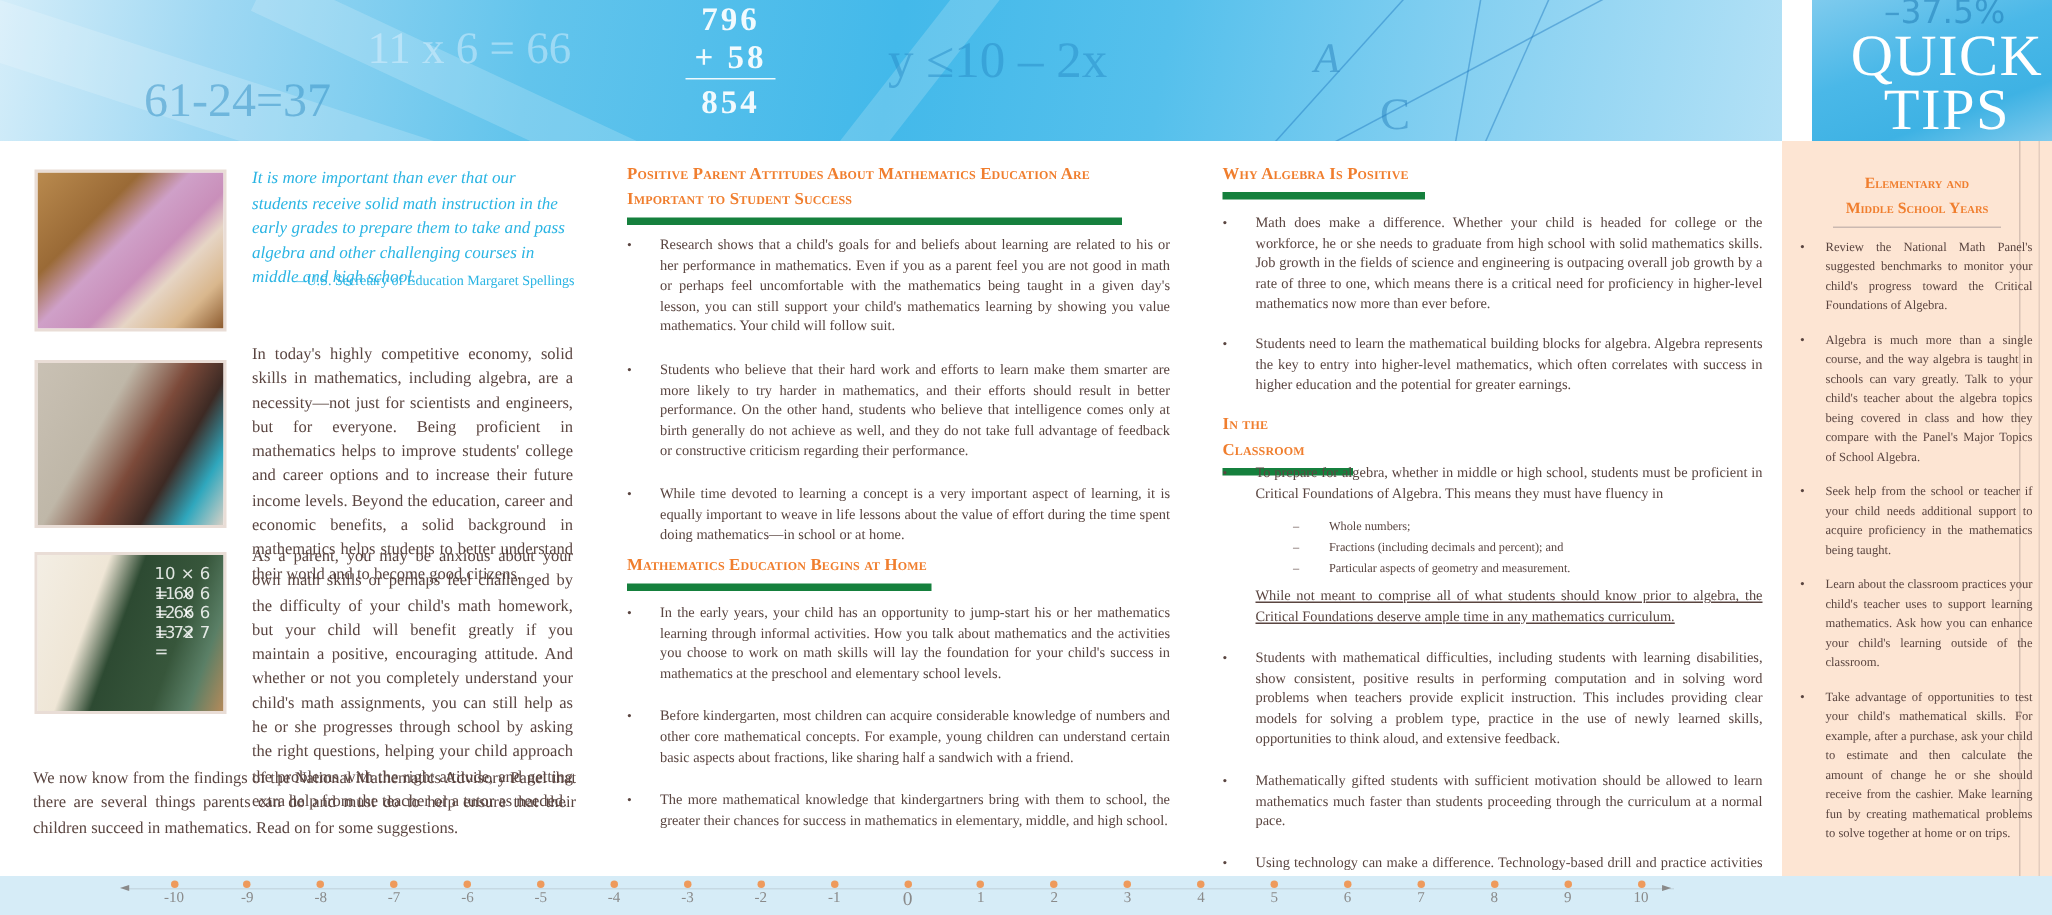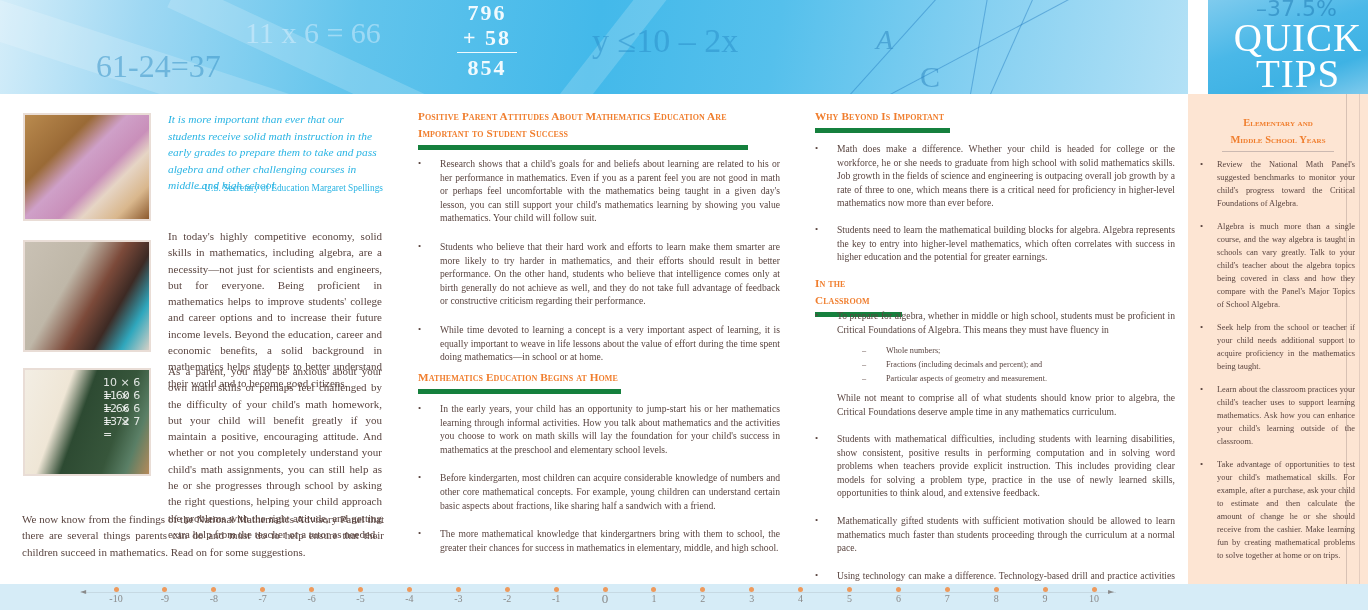--- a/index.html
+++ b/index.html
@@ -71,21 +71,21 @@
   .b-home { left: 418px; top: 308px; width: 362px; }
   .b-why { left: 815px; top: 48px; width: 360px; }
   .b-class1 { left: 815px; top: 215px; width: 360px; }
   .b-class2 { left: 815px; top: 338px; width: 360px; }
   .b-class2 li { margin-bottom: 14px; }
   .b-why li { margin-bottom: 13px; }
 
   .sub-list { position: absolute; left: 862px; top: 250px; list-style: none; }
   .sub-list li { font-size: 8.2px; line-height: 14px; color: #5a4540; position: relative; padding-left: 24px; }
   .sub-list li .dash { position: absolute; left: 0; }
-  .class-note { position: absolute; left: 837px; top: 297px; width: 338px; font-size: 9.6px; line-height: 13.6px; color: #5a4540; text-align: justify; }
+  .class-note { position: absolute; left: 837px; top: 297px; width: 338px; font-size: 9.6px; line-height: 13.6px; color: #5a4540; text-align: justify; text-decoration: underline; }
 
   .tips-heading { position: absolute; left: 0; width: 180px; top: 20px; text-align: center; color: #f07e2e; font-size: 10.5px; font-variant: small-caps; font-weight: bold; line-height: 17px; }
   .tips-heading .rule { display: block; margin: 3px auto 0; width: 112px; height: 1px; background: #cbb9b1; }
   .b-tips { left: 12px; top: 64px; width: 155px; }
   .b-tips li { font-size: 8.4px; line-height: 13px; padding-left: 17px; margin-bottom: 10px; }
   .swirl { position: absolute; right: 8px; top: 0; width: 14px; height: 490px; border-left: 1px solid rgba(190,170,160,0.6); border-right: 1px solid rgba(190,170,160,0.4); }
 
   
   .numline { position: absolute; left: 0; top: 584px; width: 1368px; height: 26px; background: #d6ecf7; }
   .numline .axis { position: absolute; left: 86px; top: 8px; width: 1030px; height: 1px; background: #c6d9e3; }
@@ -155,21 +155,21 @@
   <li><span class="dot">•</span><span>While time devoted to learning a concept is a very important aspect of learning, it is equally important to weave in life lessons about the value of effort during the time spent doing mathematics—in school or at home.</span></li>
 </ul>
 
 <div class="h-section h-home" style="top:369px;">Mathematics Education Begins at Home</div>
 <ul class="bullets b-home" style="top:402px;">
   <li><span class="dot">•</span><span>In the early years, your child has an opportunity to jump-start his or her mathematics learning through informal activities. How you talk about mathematics and the activities you choose to work on math skills will lay the foundation for your child's success in mathematics at the preschool and elementary school levels.</span></li>
   <li><span class="dot">•</span><span>Before kindergarten, most children can acquire considerable knowledge of numbers and other core mathematical concepts. For example, young children can understand certain basic aspects about fractions, like sharing half a sandwich with a friend.</span></li>
   <li><span class="dot">•</span><span>The more mathematical knowledge that kindergartners bring with them to school, the greater their chances for success in mathematics in elementary, middle, and high school.</span></li>
 </ul>
 
-<div class="h-section h-why" style="top:108px;">Why Beyond Is Important</div>
+<div class="h-section h-why" style="top:108px;">Why Algebra Is Positive</div>
 <ul class="bullets b-why" style="top:142px;">
   <li><span class="dot">•</span><span>Math does make a difference. Whether your child is headed for college or the workforce, he or she needs to graduate from high school with solid mathematics skills. Job growth in the fields of science and engineering is outpacing overall job growth by a rate of three to one, which means there is a critical need for proficiency in higher-level mathematics now more than ever before.</span></li>
   <li><span class="dot">•</span><span>Students need to learn the mathematical building blocks for algebra. Algebra represents the key to entry into higher-level mathematics, which often correlates with success in higher education and the potential for greater earnings.</span></li>
 </ul>
 
 <div class="h-section h-class" style="top:275px;">In the Classroom</div>
 <ul class="bullets b-class1" style="top:309px;">
   <li><span class="dot">•</span><span>To prepare for algebra, whether in middle or high school, students must be proficient in Critical Foundations of Algebra. This means they must have fluency in</span></li>
 </ul>
 <ul class="sub-list" style="top:344px;">

